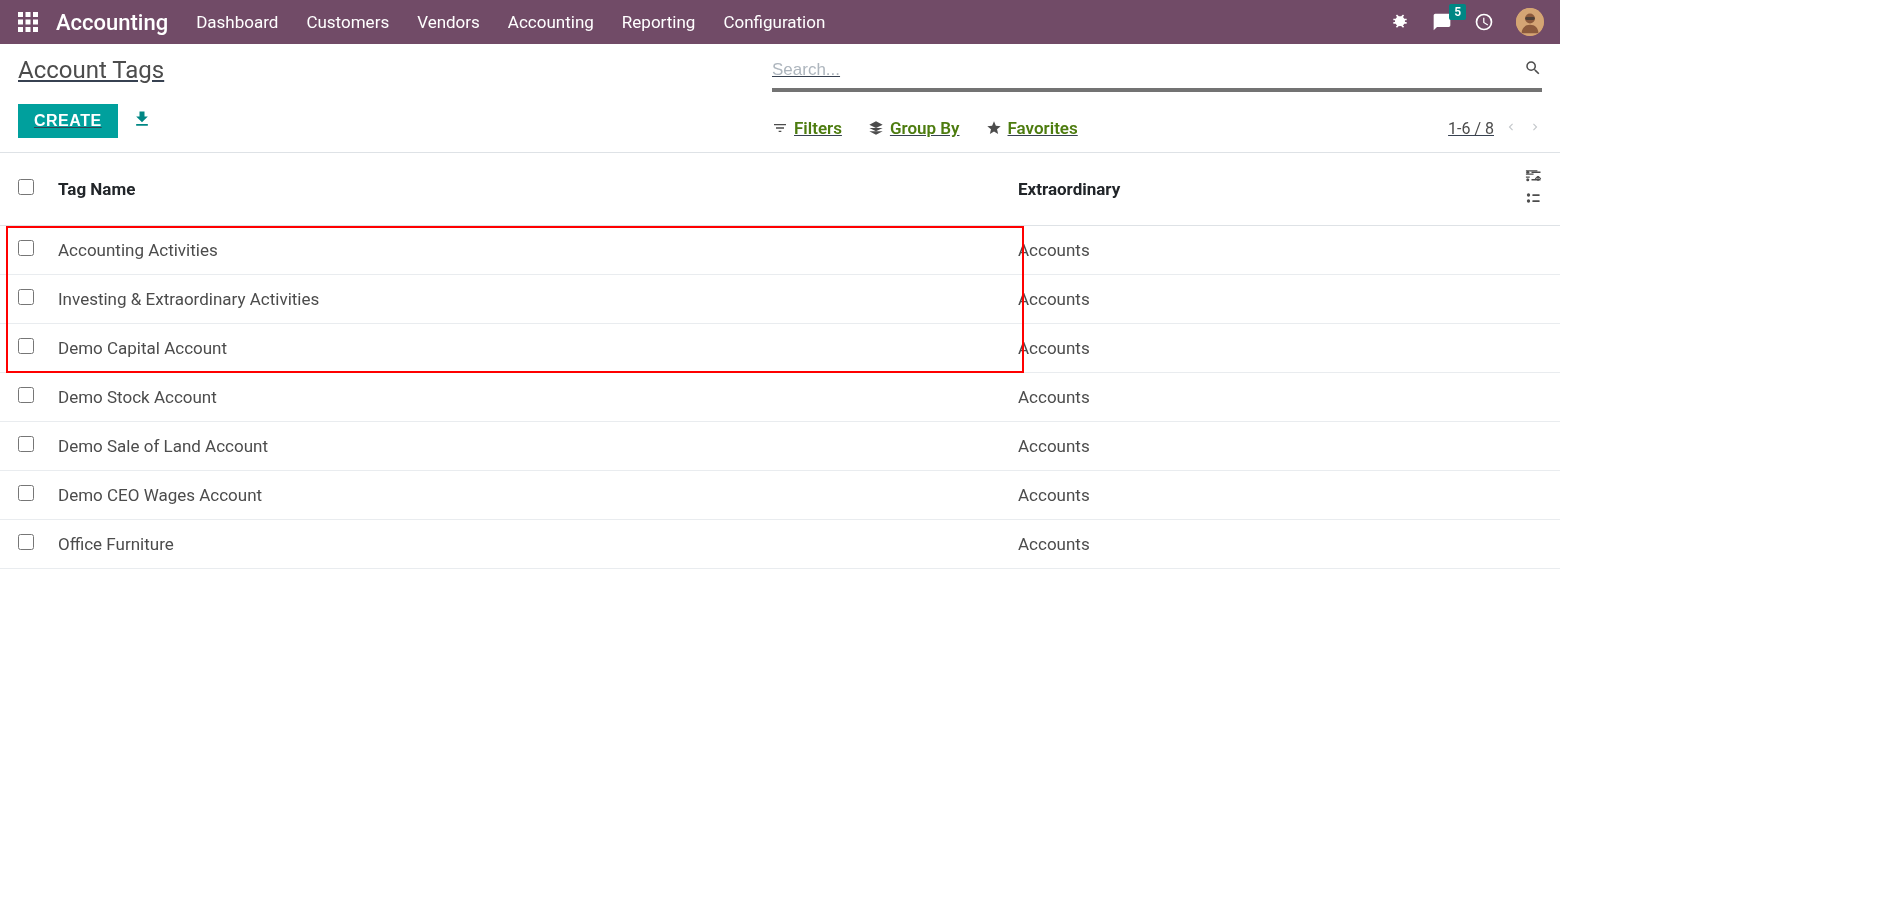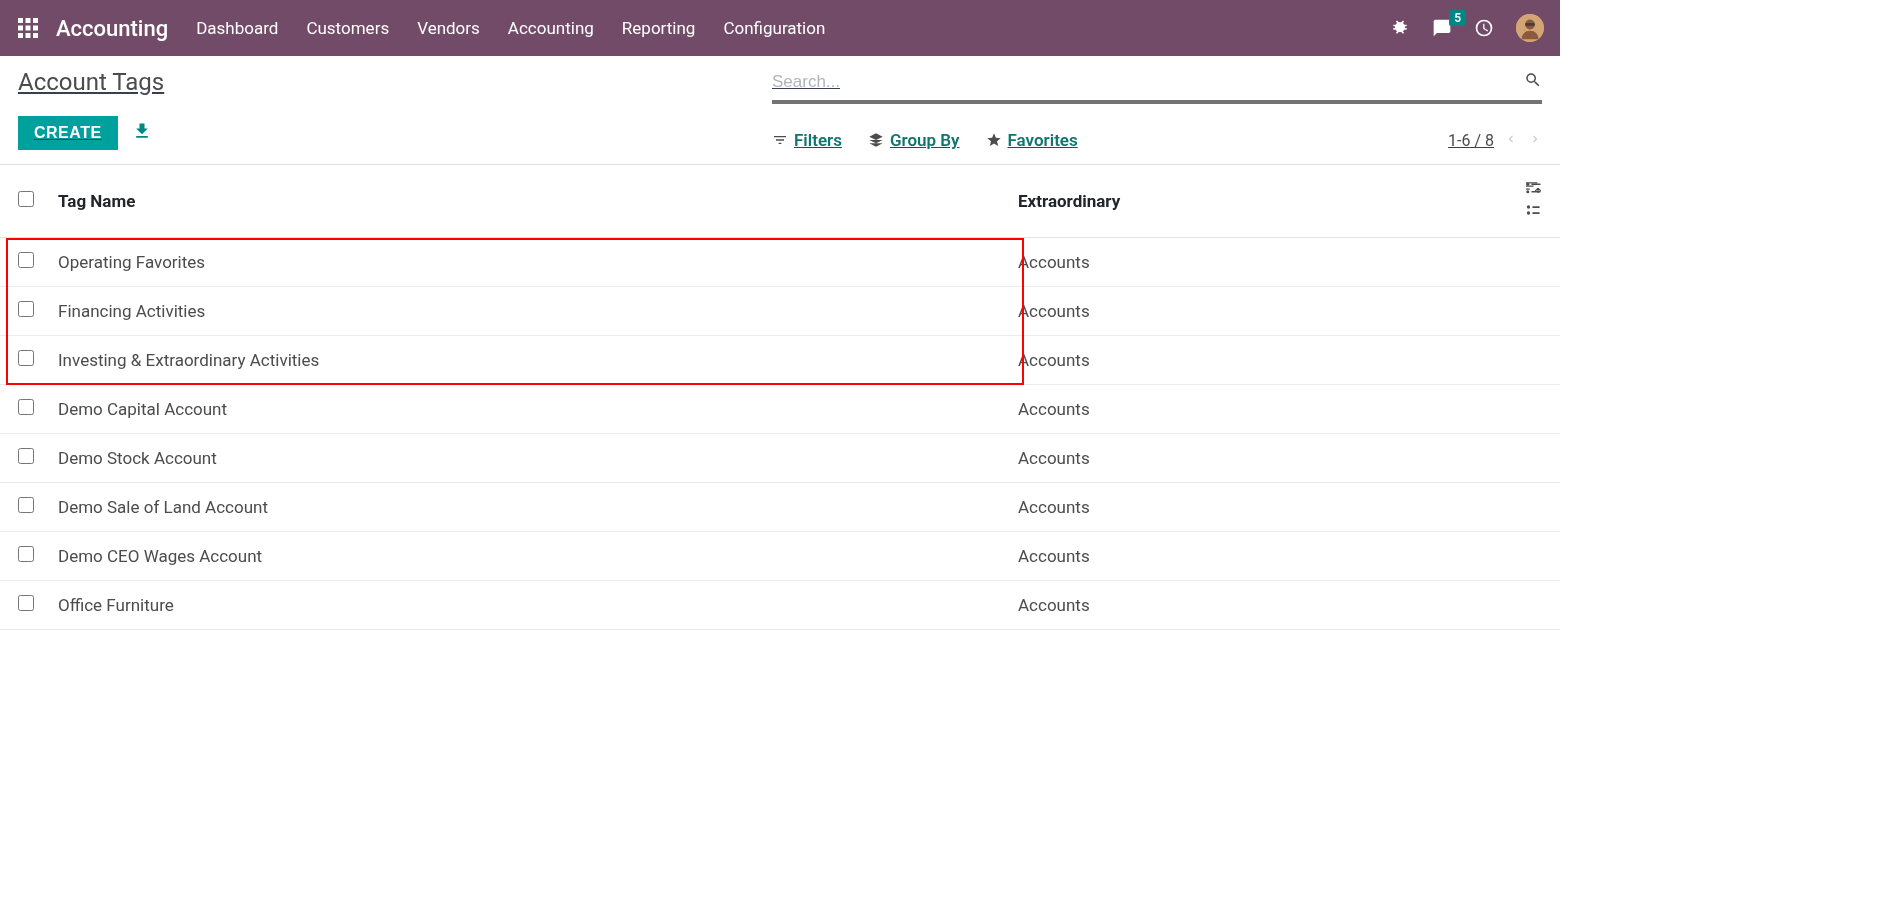--- a/index.html
+++ b/index.html
@@ -1,19 +1,19 @@
 <!DOCTYPE html>
 <html><head>
 <meta charset="utf-8">
 <style>
   * { box-sizing: border-box; margin: 0; padding: 0; }
   body { font-family: -apple-system, BlinkMacSystemFont, "Segoe UI", Roboto, "Helvetica Neue", Arial, sans-serif; color: #374151; background: #fff; width: 1560px; }
 
   
-  .topbar { background: #714b67; height: 56px; display: flex; align-items: center; padding: 0 16px; color: #fff; }
+  .topbar { background: #714b67; height: 44px; display: flex; align-items: center; padding: 0 16px; color: #fff; }
   .apps-icon { width: 24px; height: 24px; margin-right: 16px; cursor: pointer; }
   .apps-icon svg { fill: #fff; }
   .app-name { font-size: 22px; font-weight: 500; margin-right: 28px; }
   .nav-items { display: flex; gap: 28px; flex: 1; }
   .nav-item { font-size: 17px; color: #fff; cursor: pointer; }
   .topbar-right { display: flex; align-items: center; gap: 22px; }
   .icon-btn { cursor: pointer; display: flex; align-items: center; position: relative; }
   .icon-btn svg { fill: #fff; width: 20px; height: 20px; }
   .badge { position: absolute; top: -8px; right: -14px; background: #008784; color: #fff; font-size: 12px; padding: 1px 5px; border-radius: 2px; font-weight: 600; }
   .avatar { width: 28px; height: 28px; border-radius: 50%; background: linear-gradient(135deg, #e8b878 0%, #c9875a 100%); cursor: pointer; display:flex; align-items:center; justify-content:center; overflow:hidden;}
@@ -30,21 +30,21 @@
   .search-icon svg { width: 18px; height: 18px; fill: #4c4c4c; }
 
   
   .cp-bottom { display: flex; justify-content: space-between; align-items: flex-end; padding: 8px 0 14px 0;}
   .cp-left { display: flex; align-items: center; gap: 14px; }
   .create-btn { background: #00a09d; color: #fff; border: none; font-size: 16px; font-weight: 600; padding: 8px 16px; cursor: pointer; letter-spacing: 0.5px; }
   .download-btn { cursor: pointer; color: #00a09d; }
   .download-btn svg { width: 20px; height: 20px; fill: #008784; }
   .cp-right { display: flex; align-items: center; gap: 40px; flex: 0 0 770px;}
   .filter-group { display: flex; gap: 26px; }
-  .filter-btn { display: flex; align-items: center; gap: 6px; font-size: 17px; font-weight: 600; color: #0f766e; cursor: pointer; }
+  .filter-btn { display: flex; align-items: center; gap: 6px; font-size: 17px; font-weight: 600; color: #4d7c0f; cursor: pointer; }
   .filter-btn svg { width: 16px; height: 16px; fill: #4c4c4c; }
   .pager { margin-left: auto; display: flex; align-items: center; gap: 10px; }
   .pager-text { font-size: 16px; color: #4c4c4c; }
   .pager-arrow { cursor: pointer; opacity: 0.4; }
   .pager-arrow svg { width: 14px; height: 14px; fill: #6c757d; }
   table { width: 100%; border-collapse: collapse; }
   th { text-align: left; font-size: 17px; font-weight: 700; color: #212529; padding: 14px 10px; border-bottom: 1px solid #dee2e6; }
   td { font-size: 17px; color: #4c4c4c; padding: 14px 10px; border-bottom: 1px solid #e9ecef; }
   tbody tr { cursor: pointer; }
   .col-check { width: 48px; padding-left: 18px; }
@@ -195,27 +195,21 @@
                 <rect x="11" y="7" width="10" height="2.4" rx="1"></rect>
                 <rect x="11" y="15" width="10" height="2.4" rx="1"></rect>
               </svg>
           </div>
         </th>
       </tr>
     </thead>
     <tbody id="table-body">
         <tr>
           <td class="col-check"><input type="checkbox" style=""></td>
-          <td class="col-name">Operating Favorites</td>
-          <td class="col-app">Accounts</td>
-          <td class="col-opt"></td>
-        </tr>
-        <tr>
-          <td class="col-check"><input type="checkbox" style=""></td>
-          <td class="col-name">Financing Activities</td>
+          <td class="col-name">Accounting Activities</td>
           <td class="col-app">Accounts</td>
           <td class="col-opt"></td>
         </tr>
         <tr>
           <td class="col-check"><input type="checkbox" style=""></td>
           <td class="col-name">Investing &amp; Extraordinary Activities</td>
           <td class="col-app">Accounts</td>
           <td class="col-opt"></td>
         </tr>
         <tr>

